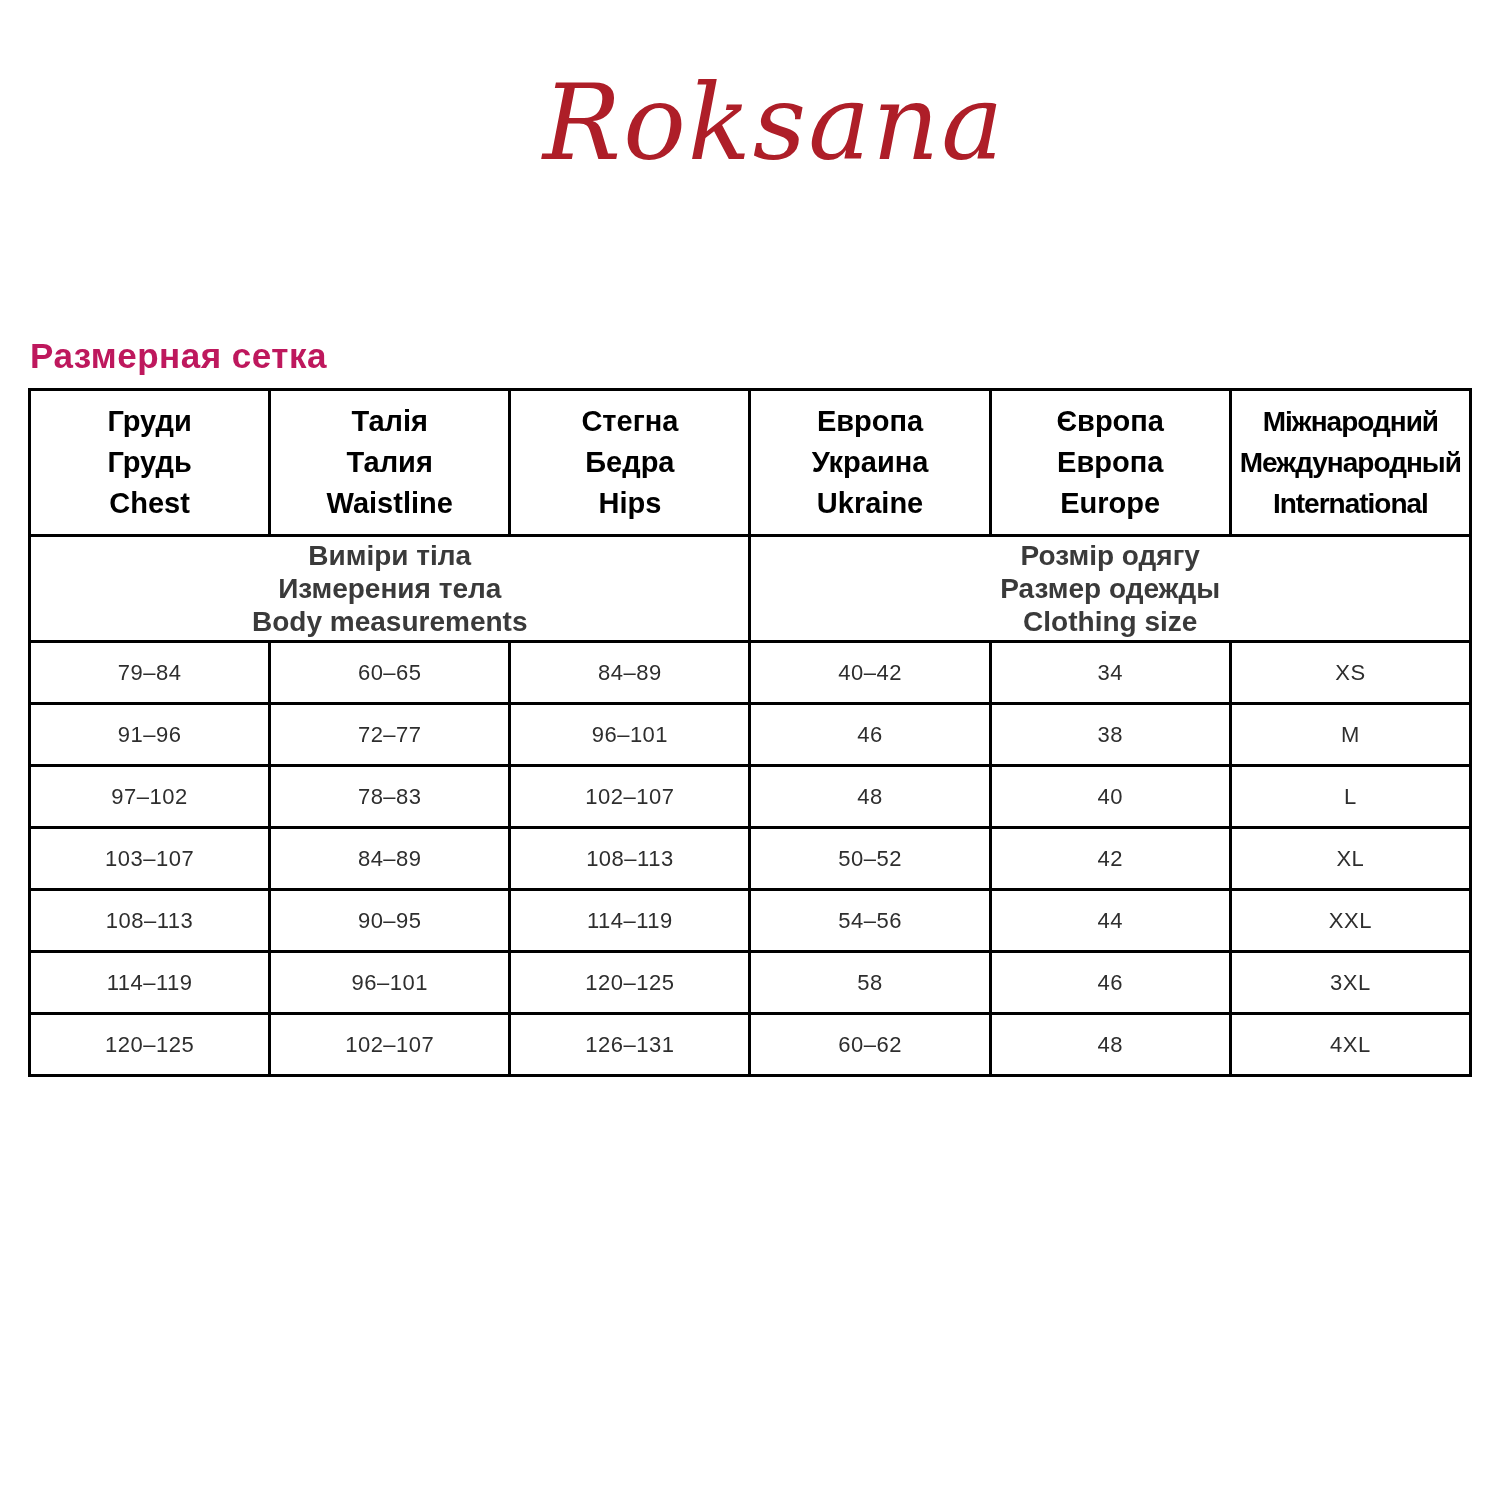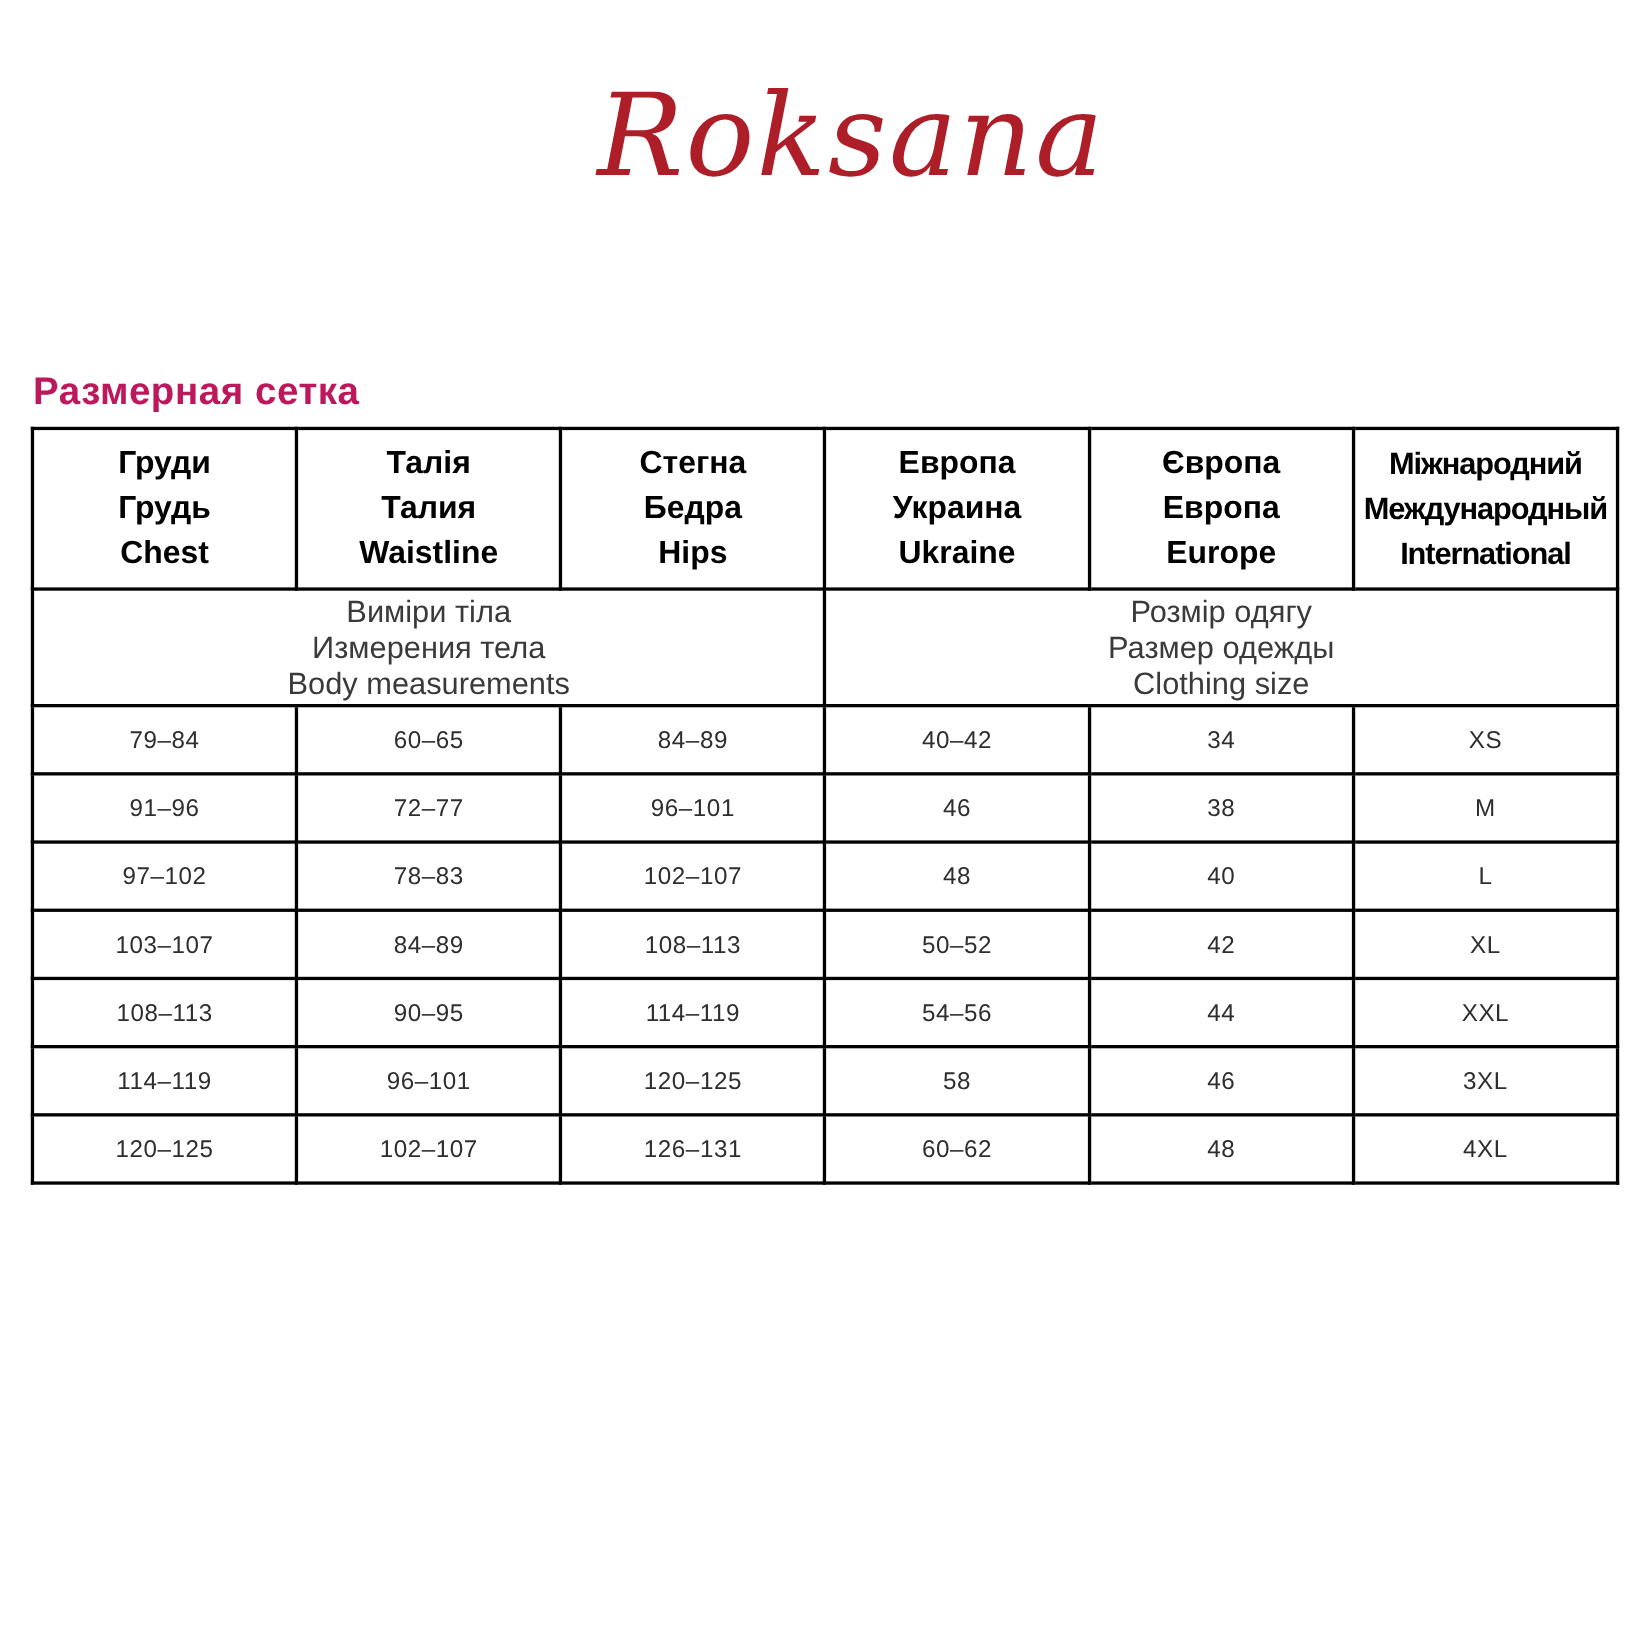--- a/index.html
+++ b/index.html
@@ -70,21 +70,21 @@
     height: 139px;
     font-size: 29px;
     font-weight: bold;
     color: #000000;
   }
   th.col-head .hline { line-height: 41px; white-space: nowrap; }
   th.col-head.tight .hline { letter-spacing: -1px; font-size: 28px; }
   td.group-head {
     height: 99px;
     font-size: 28px;
-    font-weight: normal;
+    font-weight: bold;
     color: #3a3a3a;
   }
   td.group-head .gline { line-height: 33px; }
   td.data-cell {
     height: 55px;
     font-size: 22px;
     font-weight: normal;
     color: #2e2e2e;
     letter-spacing: 0.5px;
   }

